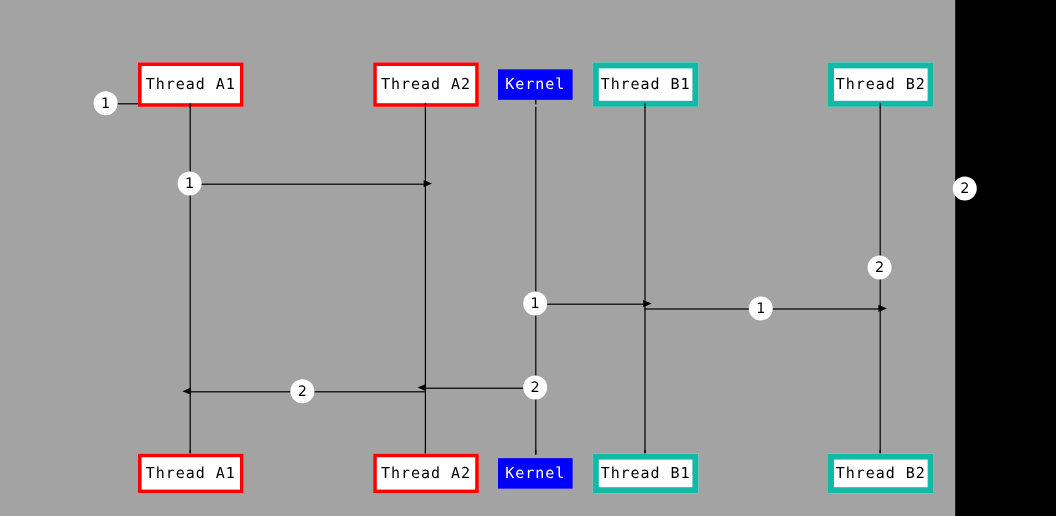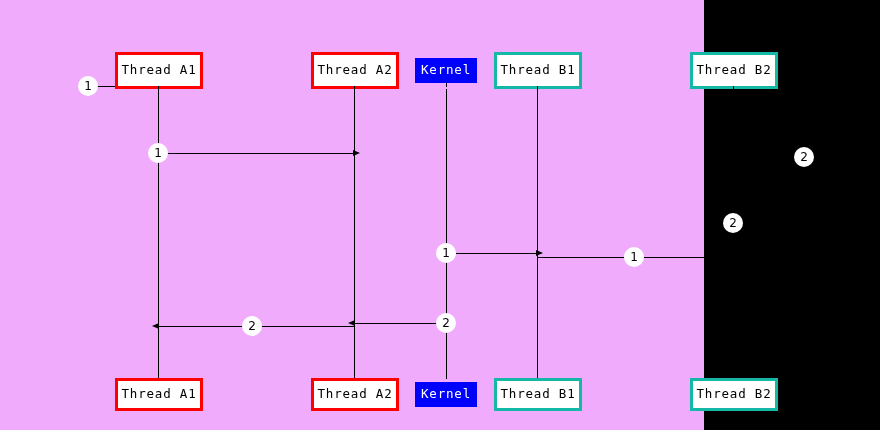--- a/index.html
+++ b/index.html
@@ -9,23 +9,23 @@
     background: #000000;
   }
   body {
     width: 880px;
     height: 430px;
     overflow: hidden;
     font-family: "DejaVu Sans Mono", "Liberation Mono", monospace;
   }
   #canvas {
     position: relative;
-    width: 704px;
+    width: 796px;
     height: 430px;
-    background: #f0abfc;
+    background: #a3a3a3;
   }
 
   
   .lifeline {
     position: absolute;
     width: 1px;
     background: #000000;
   }
 
   
@@ -63,21 +63,21 @@
     white-space: nowrap;
     line-height: 1;
   }
   .box.thread-a {
     background: #ffffff;
     border: 3px solid #ff0000;
     color: #000000;
   }
   .box.thread-b {
     background: #ffffff;
-    border: 3px solid #14b8a6;
+    border: 5px solid #14b8a6;
     color: #000000;
     text-align: right;
   }
   .box.kernel {
     background: #0000ff;
     border: 1px solid #0000ff;
     color: #ffffff;
   }
 
   

